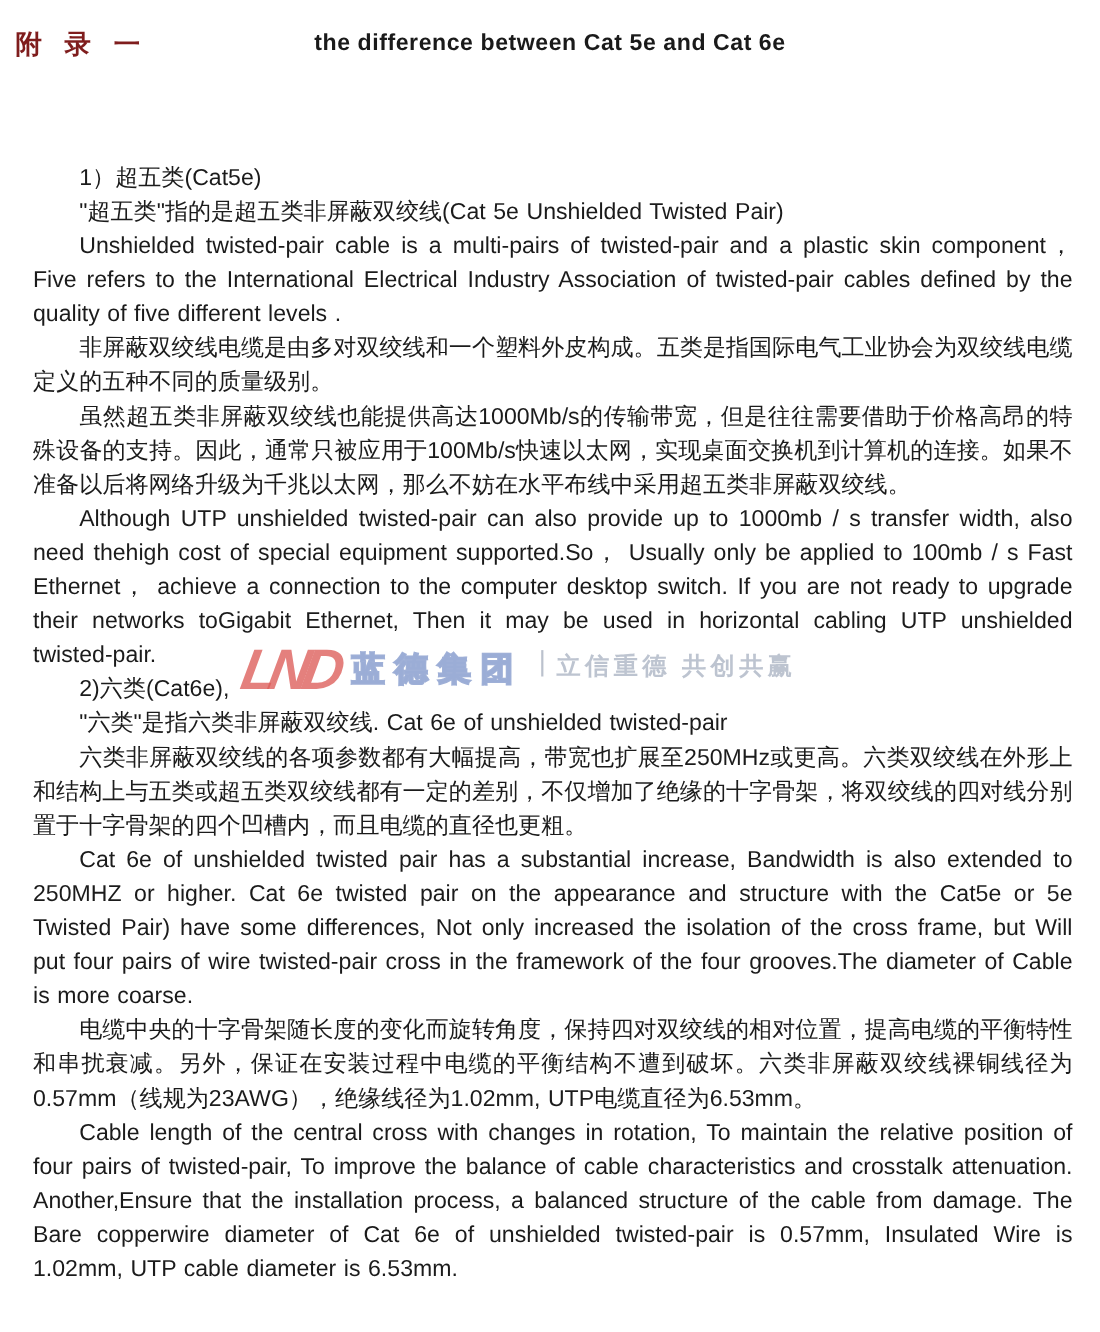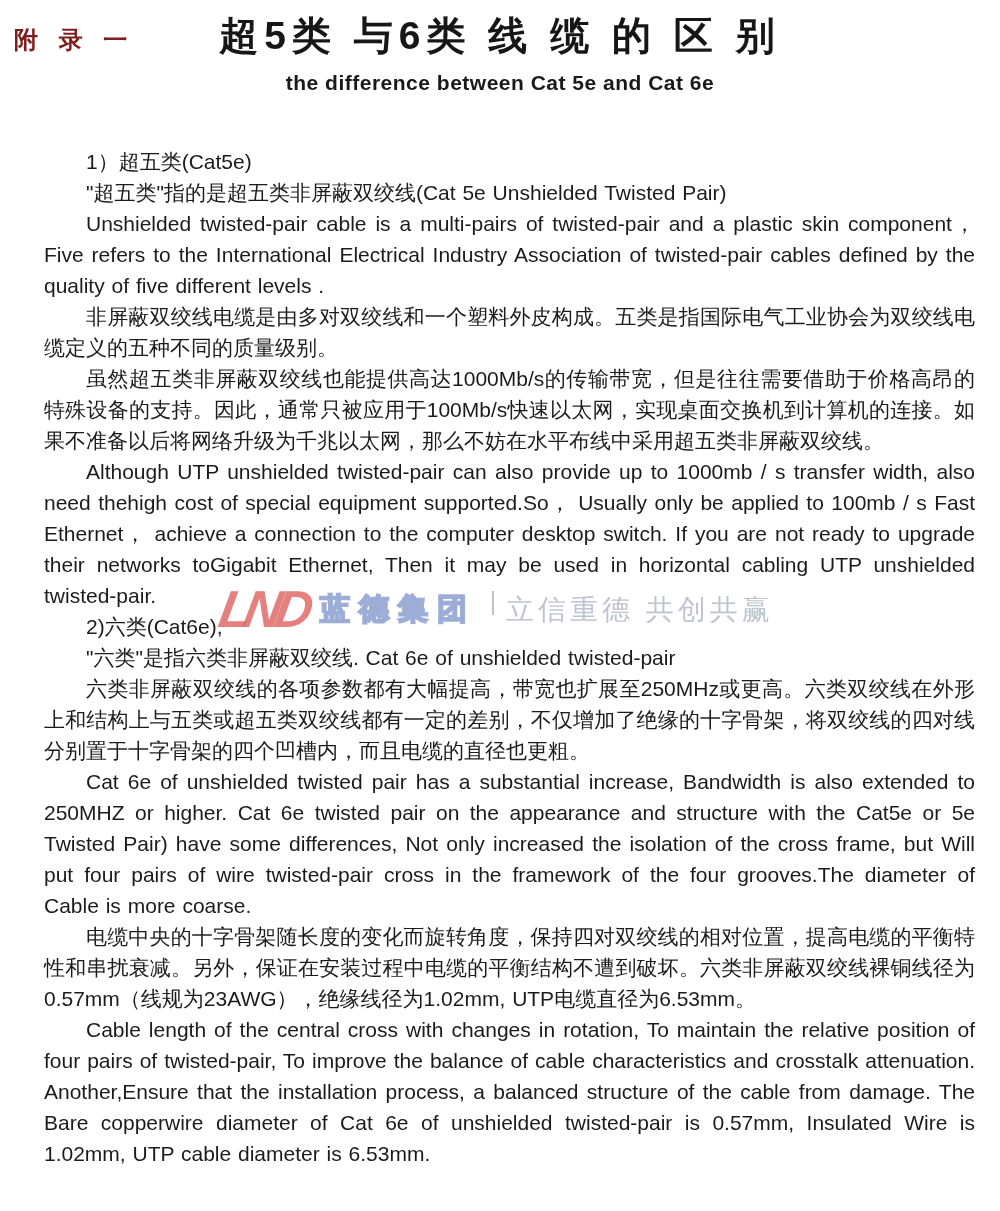--- a/index.html
+++ b/index.html
@@ -42,21 +42,21 @@
     font-size: 21px;
     font-weight: 700;
     letter-spacing: 0.5px;
     color: #1a1a1a;
     white-space: nowrap;
   }
 
   
   .doc-body {
     position: absolute;
-    top: 146px; left: 44px; right: 25px;
+    top: 146px; left: 30px; right: 25px;
     font-size: 21px;
     line-height: 31px;
     text-align: justify;
     z-index: 2;
   }
   .doc-body p {
     margin: 0;
     text-indent: 2em;
     word-spacing: 1px;
   }
@@ -91,37 +91,36 @@
     margin-right: 16px;
   }
   .wm-divider {
     width: 2px; height: 24px;
     background: rgba(170, 178, 192, 0.8);
     margin: 0 12px 0 0;
     align-self: flex-start;
     margin-top: 8px;
   }
   .wm-slogan {
-    font-size: 28px;
-    font-weight: 400;
+    font-size: 22px;
+    font-weight: 700;
     letter-spacing: 4px;
     color: rgba(178, 186, 200, 0.85);
     align-self: flex-start;
     margin-top: 8px;
   }
 </style>
 </head>
 <body>
 
 <div class="page">
 
   <div class="appendix">附 录 一</div>
 
   <div class="title-block">
-    <div class="doc-title">超5类 与6类 线 缆 的 区 别</div>
     <div class="doc-subtitle">the difference between Cat 5e and Cat 6e</div>
   </div>
 
   <div class="watermark">
     <span class="wm-logo">LND</span>
     <span class="wm-company">蓝德集团</span>
     <span class="wm-divider"></span>
     <span class="wm-slogan">立信重德  共创共赢</span>
   </div>
 

